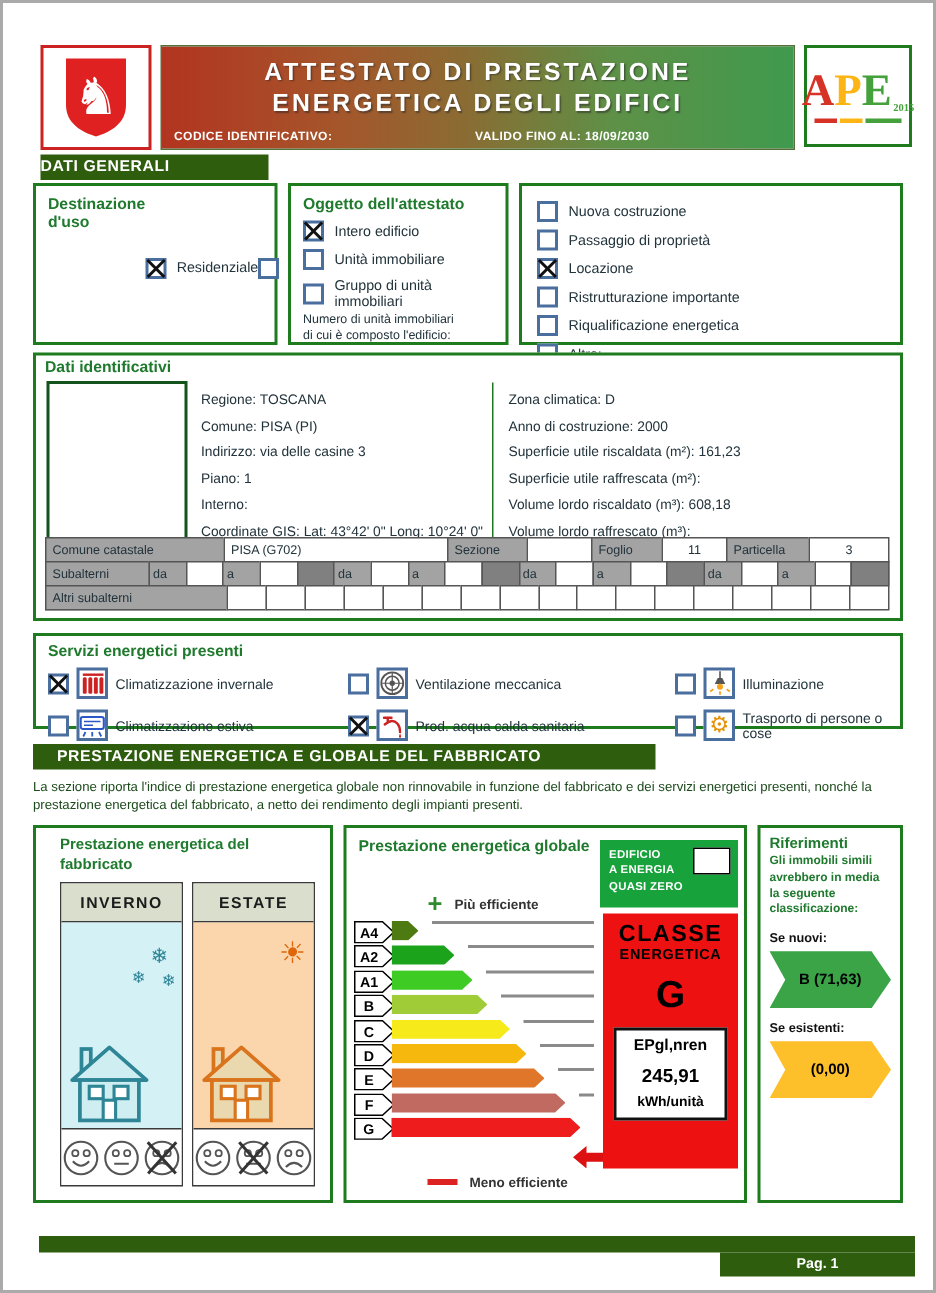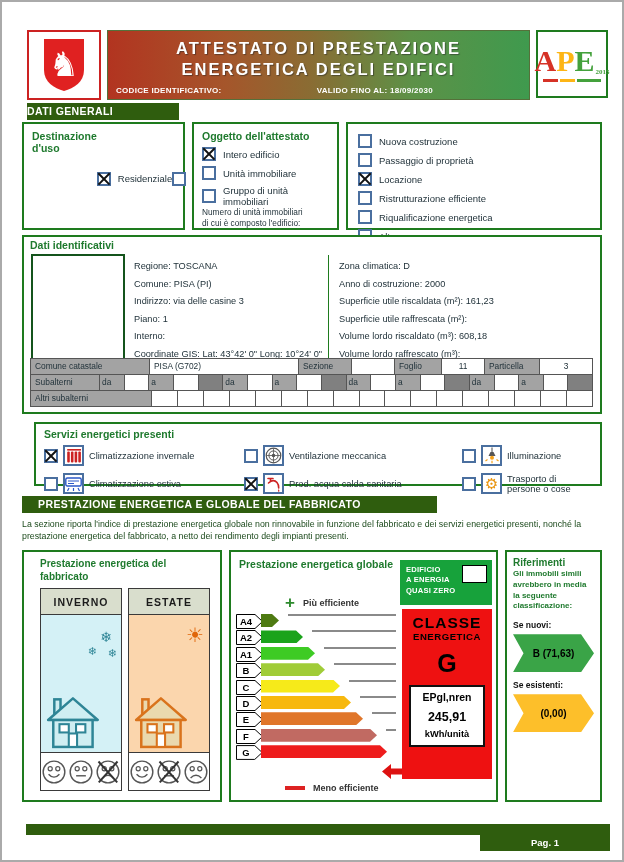--- a/index.html
+++ b/index.html
@@ -57,21 +57,21 @@
   .f-right{left:315px;width:265px;}
   .vdiv{position:absolute;left:304px;top:18px;height:104px;border-left:1.5px solid #1e7b1e;}
   
   .ct{position:absolute;left:7px;right:7px;bottom:5px;font-size:8.4px;}
   .ct-row{display:flex;}
   .ct-cell{border:1px solid #555;margin-left:-1px;margin-top:-1px;box-sizing:border-box;height:17px;
            line-height:15px;padding:0 4px;overflow:hidden;white-space:nowrap;}
   .c-lbl{background:#a3a3a3;} .c-val{background:#fff;text-align:center;} .c-dark{background:#808080;}
   .c-sm{flex:1;padding:0 2px;}
   
-  .sv{position:absolute;left:32px;top:420px;right:20px;height:64px;padding:4px 8px;}
+  .sv{position:absolute;left:20px;top:420px;right:20px;height:64px;padding:4px 8px;}
   .sv-grid{display:grid;grid-template-columns:200px 218px 1fr;row-gap:7px;margin-top:5px;}
   .sv-item{display:flex;align-items:center;gap:5px;}
   .icbox{width:21px;height:21px;border:2px solid #4a6f9f;box-sizing:border-box;display:flex;
          align-items:center;justify-content:center;background:#fff;flex:0 0 auto;}
   .sv-label{font-size:9.3px;}
   .gear-glyph{font-size:15px;color:#e8930c;line-height:1;}
   
   .pr-desc{position:absolute;left:20px;top:516px;right:18px;font-size:8.8px;line-height:1.4;color:#1c4a1c;}
   .pr-row{position:absolute;left:20px;top:548px;right:20px;height:252px;display:flex;gap:7px;}
   
@@ -216,21 +216,21 @@
       <div class="opt">
         <span class="cb"></span>
         <span class="opt-label">Passaggio di proprietà</span>
       </div>
       <div class="opt">
         <span class="cb checked"></span>
         <span class="opt-label">Locazione</span>
       </div>
       <div class="opt">
         <span class="cb"></span>
-        <span class="opt-label">Ristrutturazione efficiente</span>
+        <span class="opt-label">Ristrutturazione importante</span>
       </div>
       <div class="opt">
         <span class="cb"></span>
         <span class="opt-label">Riqualificazione energetica</span>
       </div>
       <div class="opt">
         <span class="cb"></span>
         <span class="opt-label">Altro:</span>
       </div>
     </div>

